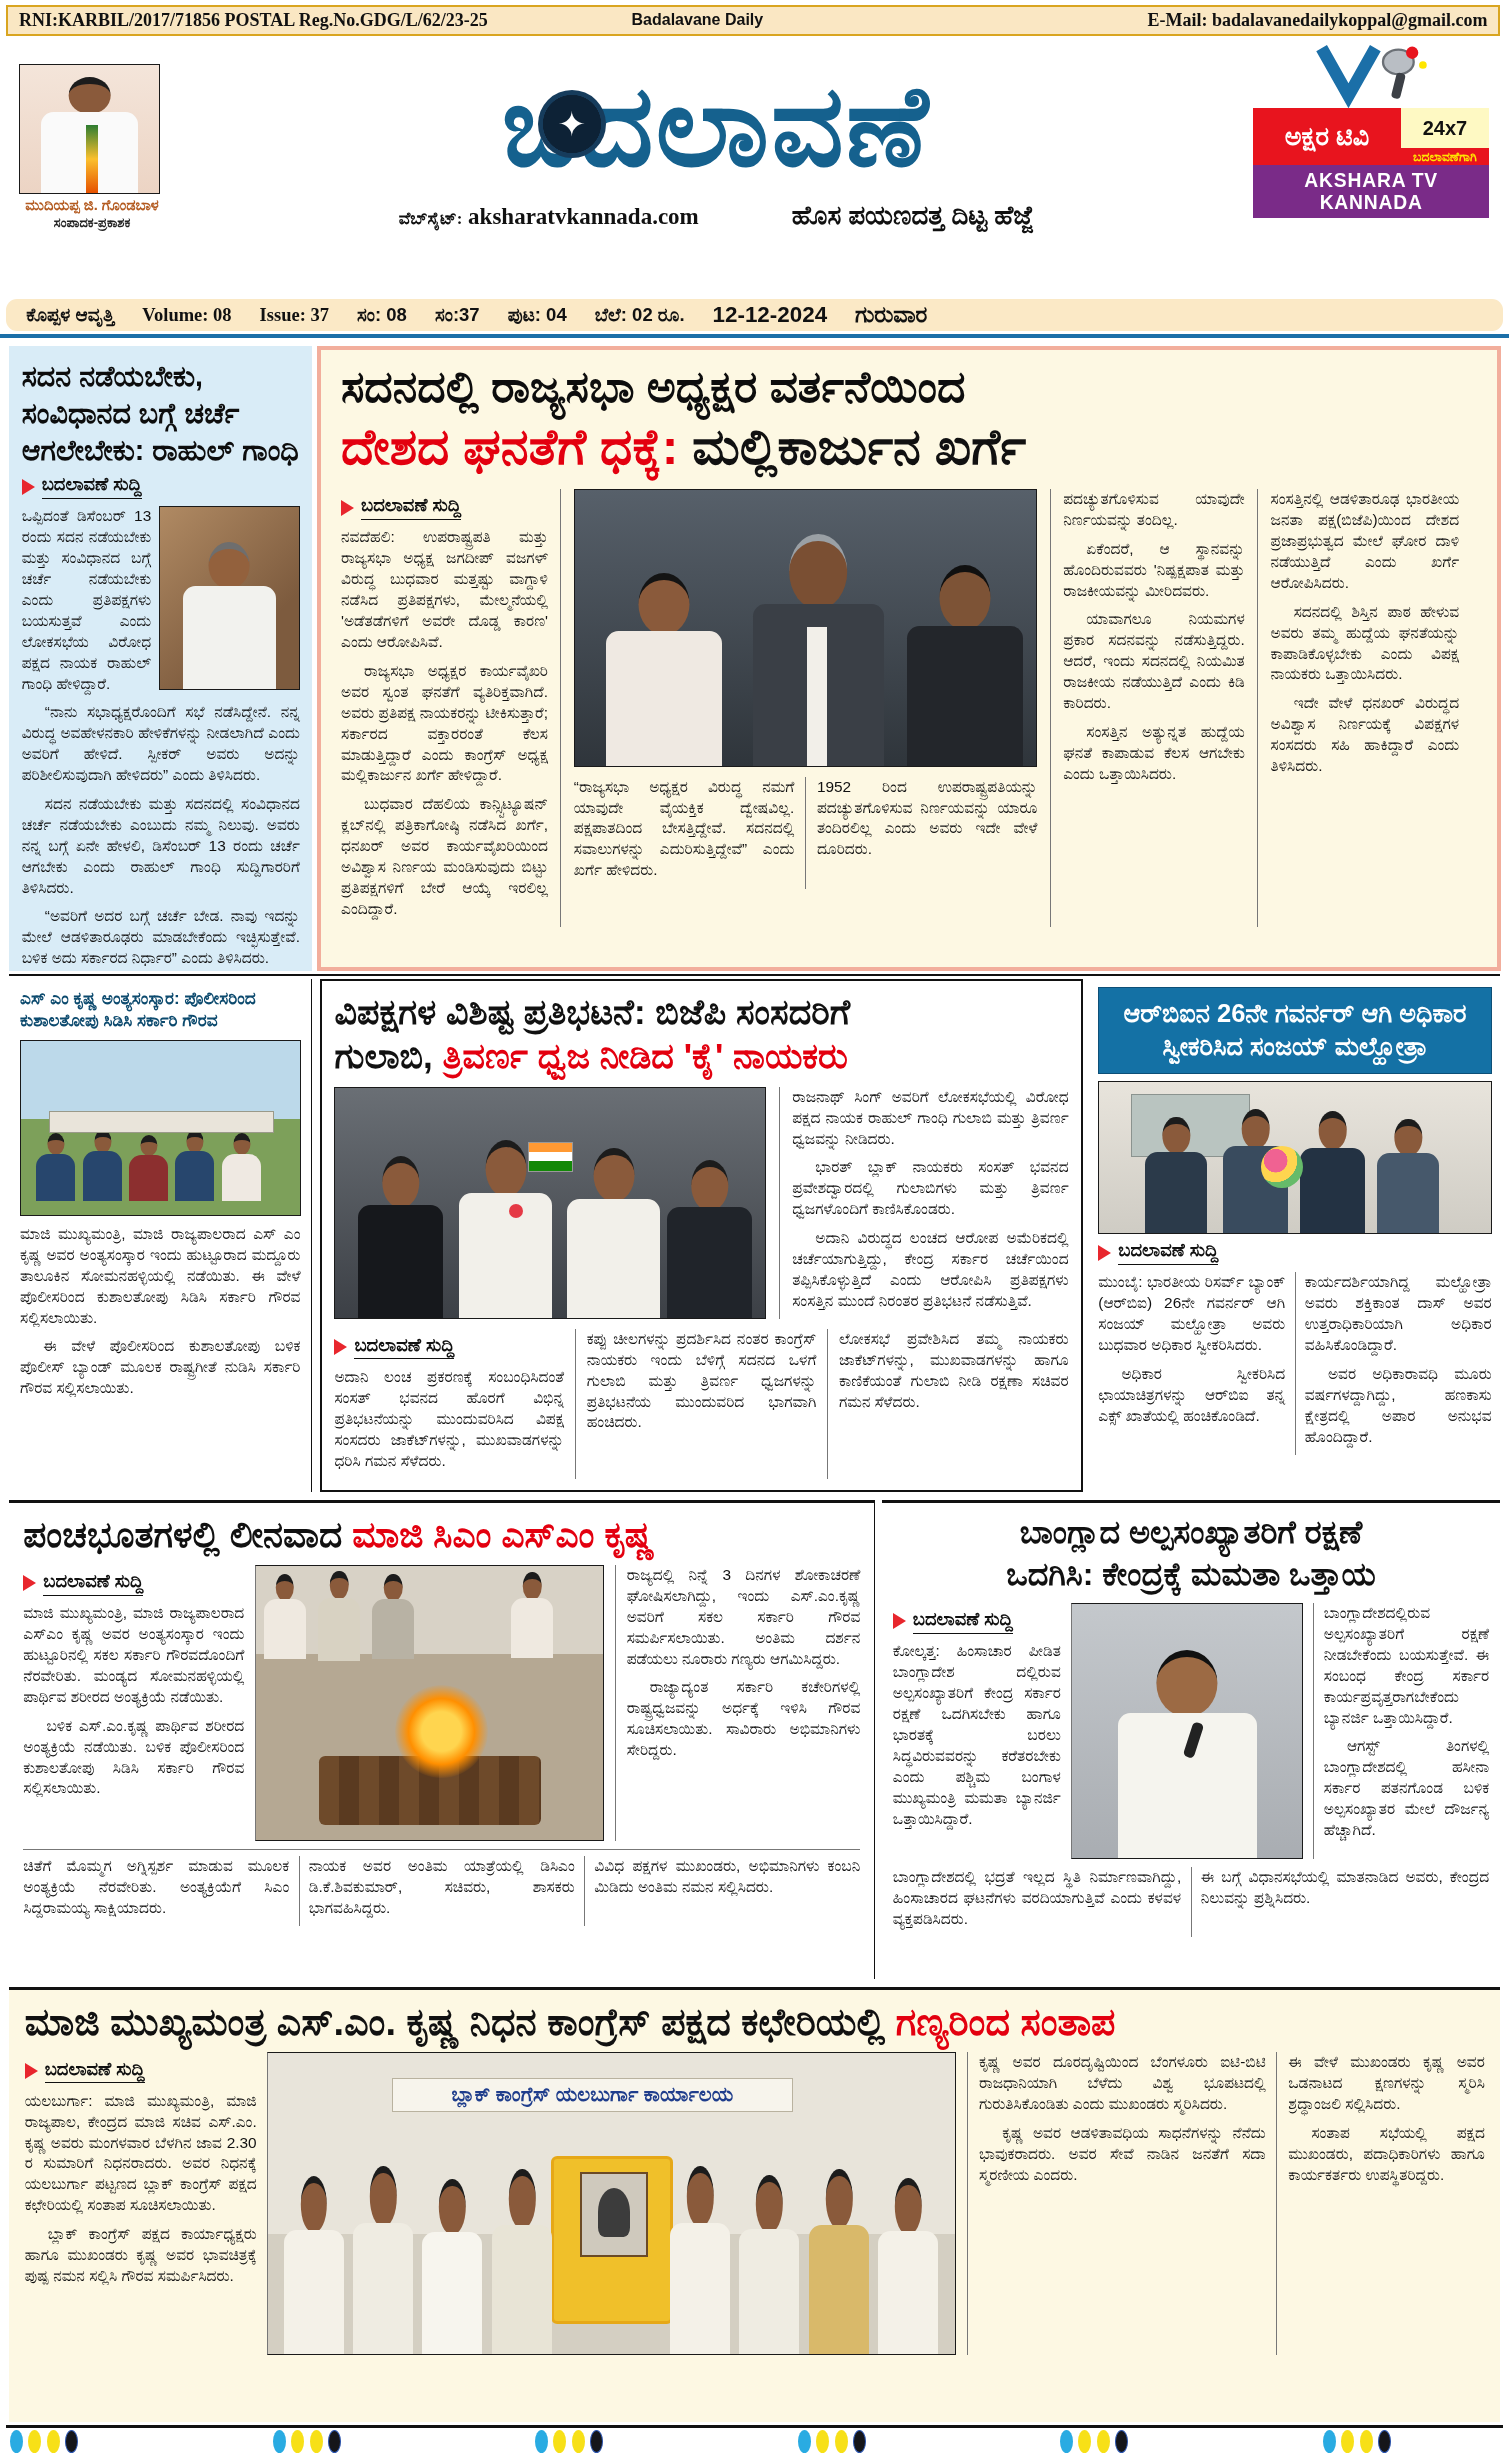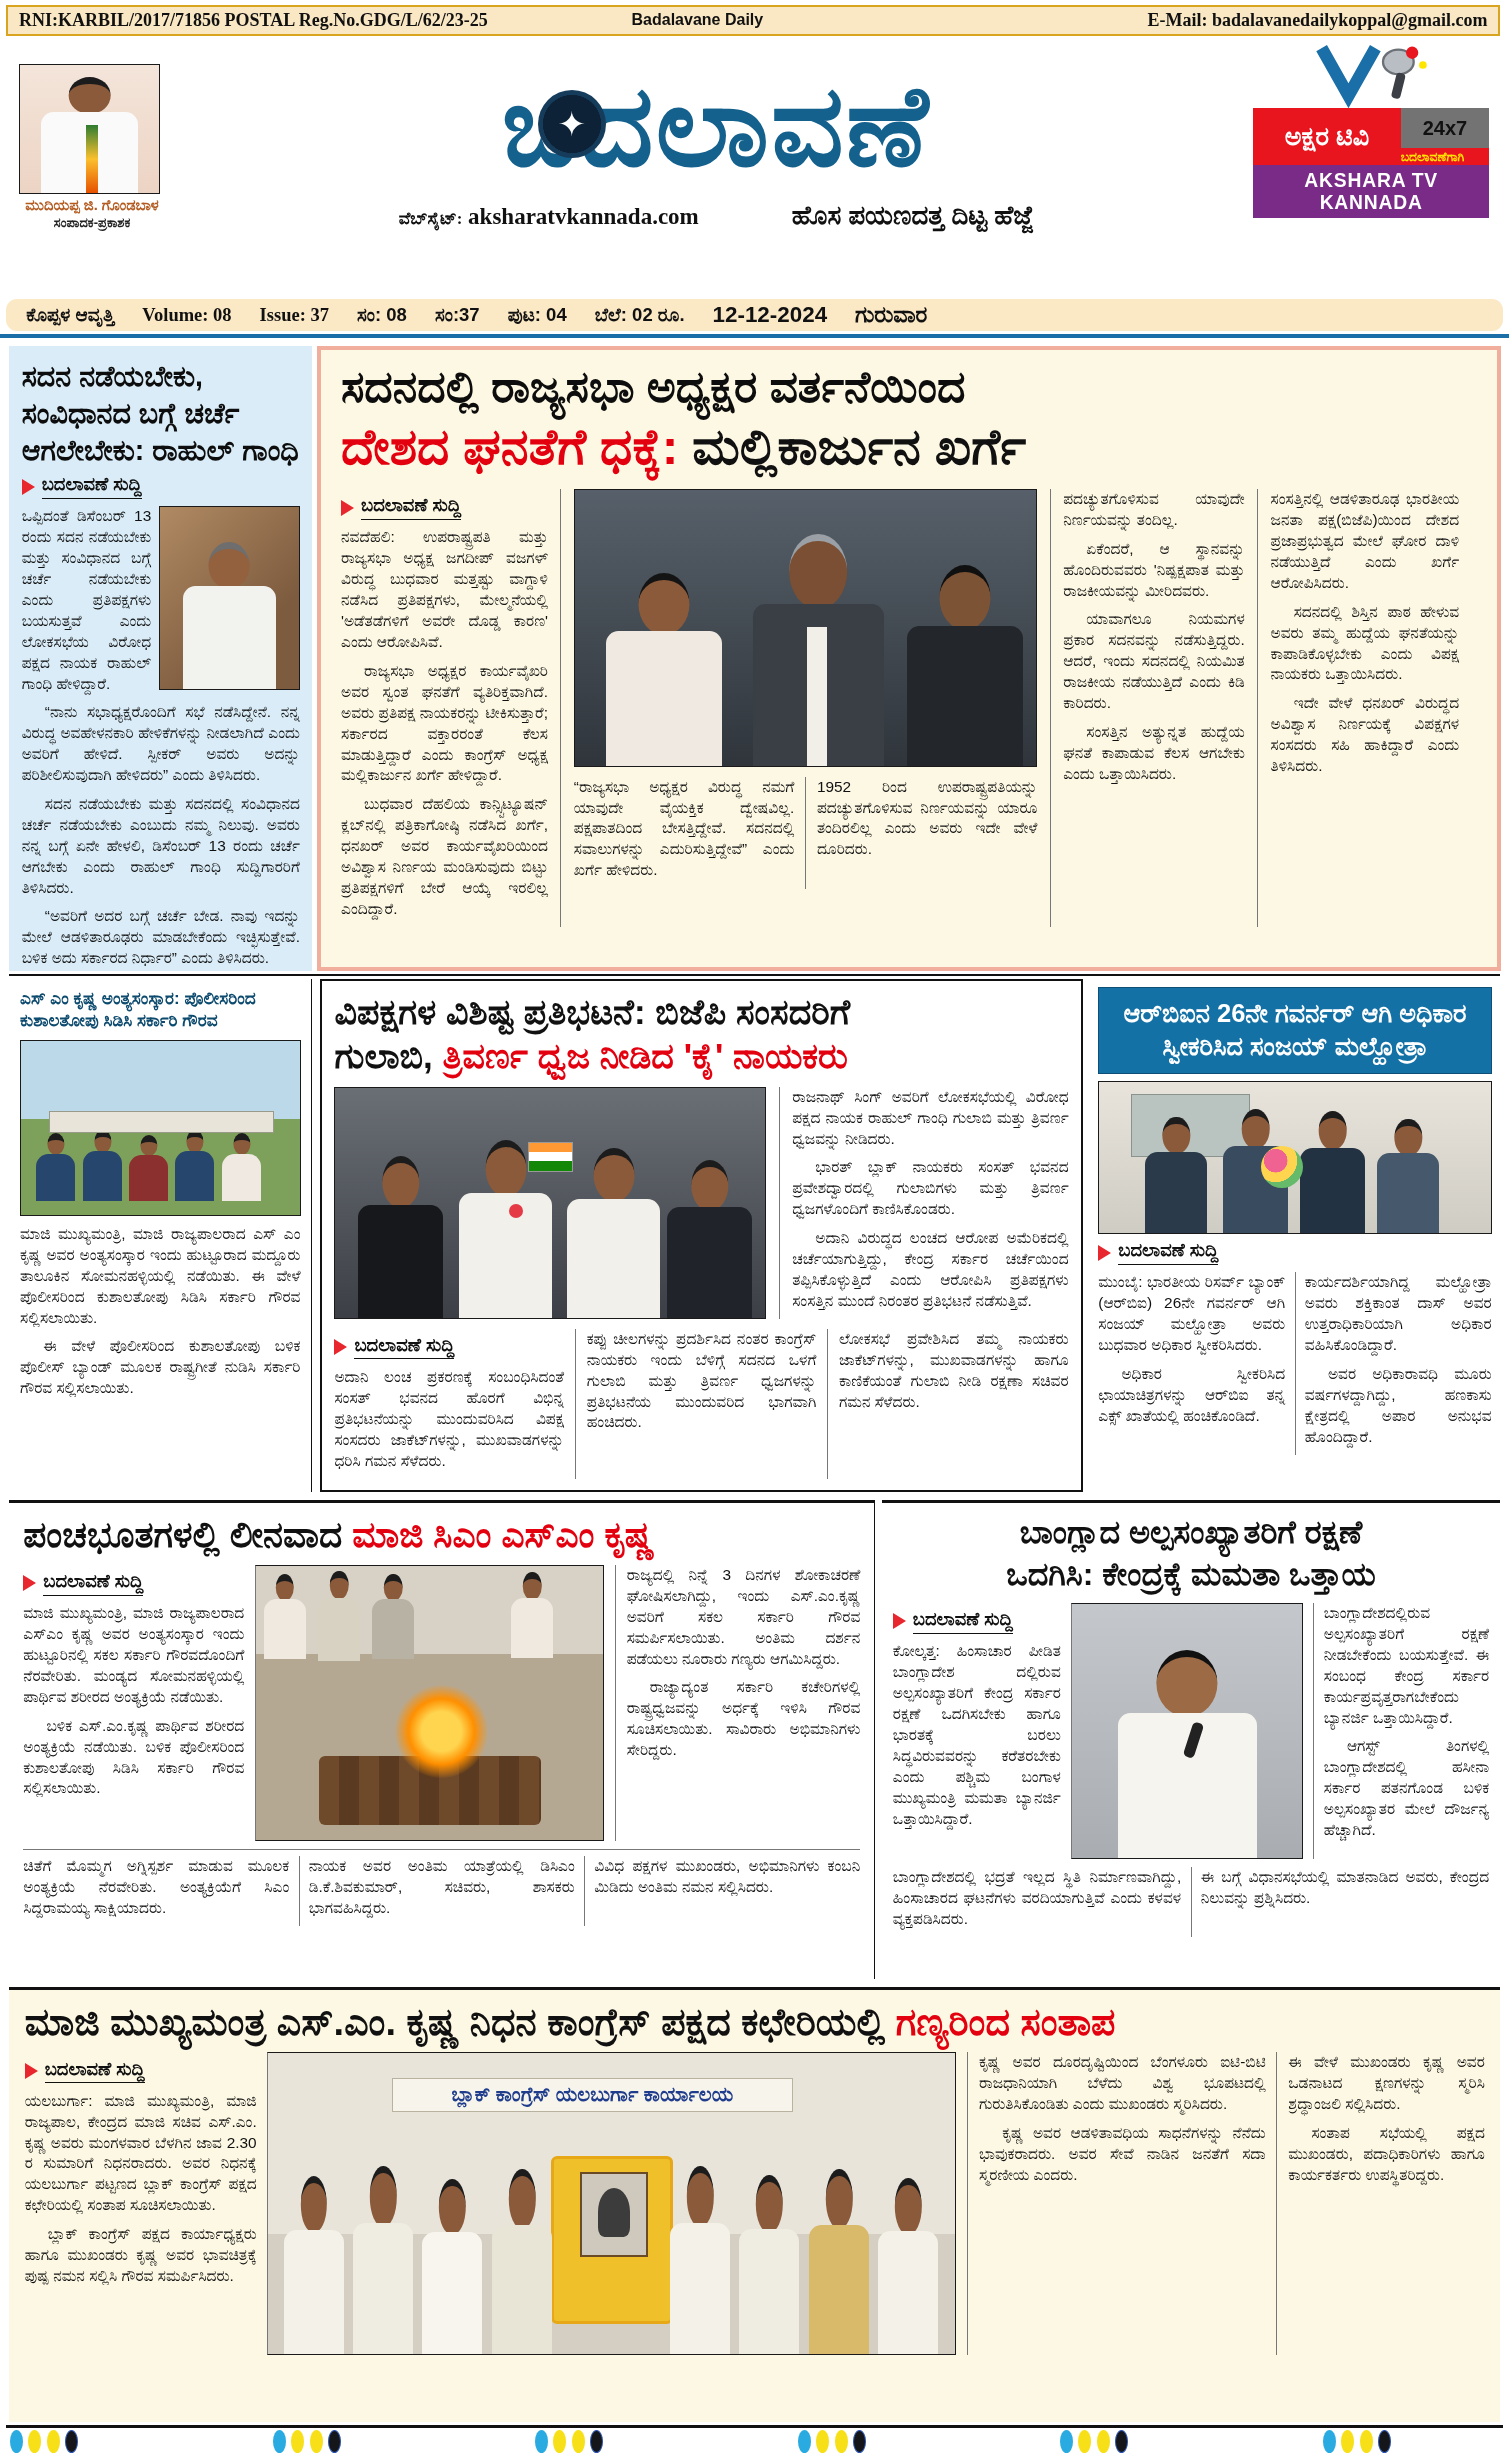--- a/index.html
+++ b/index.html
@@ -24,22 +24,22 @@
            z-index:2;display:flex;align-items:center;justify-content:center;color:#fff;font-size:34px;}
   .subline{display:flex;justify-content:center;align-items:baseline;gap:93px;margin-top:-14px;}
   .website{font-family:"Liberation Serif","DejaVu Serif",serif;font-size:23px;font-weight:bold;}
   .website .wl{font-size:17px;}
   .tagline{font-size:26px;font-weight:bold;}
   .tvlogo{position:absolute;right:14px;top:3.1px;width:236px;}
   .miclogo{display:block;margin:0 auto;}
   .redbox{display:flex;background:#e8141e;height:57px;}
   .redbox .kn{flex:1.25;color:#fff;font-weight:800;font-size:25.5px;display:flex;align-items:center;justify-content:center;}
   .redbox .side{flex:.75;display:flex;flex-direction:column;}
-  .redbox .side .b247{background:#737373;color:#111;font-weight:800;font-size:20px;text-align:center;flex:1;display:flex;align-items:center;justify-content:center;}
-  .redbox .side .forr{color:#ffe600;font-weight:bold;font-size:12.4px;text-align:left;padding:1.5px 0;}
+  .redbox .side .b247{background:#fef9c3;color:#111;font-weight:800;font-size:20px;text-align:center;flex:1;display:flex;align-items:center;justify-content:center;}
+  .redbox .side .forr{color:#ffe600;font-weight:bold;font-size:12.4px;text-align:center;padding:1.5px 0;}
   .purplebar{background:#7a2b88;color:#fff;font-weight:800;font-size:19.3px;text-align:center;padding:4.6px 0;letter-spacing:0.8px;}
   
   .issuebar{position:absolute;left:6.2px;top:299px;width:1497px;height:32px;background:#fbe9c6;
             display:flex;align-items:center;gap:28px;padding:0 20px;box-sizing:border-box;font-size:18.5px;border-radius:11px;}
   .issuebar .kbold{font-weight:bold;}
   .issuebar .serif{font-family:"Liberation Serif","DejaVu Serif",serif;font-weight:bold;}
   .issuebar .big{font-size:22.4px;font-weight:bold;}
   .blueline{position:absolute;left:0;top:334px;width:1510px;height:3.9px;background:#1b6fa8;}
   
   .panel{position:absolute;box-sizing:border-box;overflow:hidden;}

